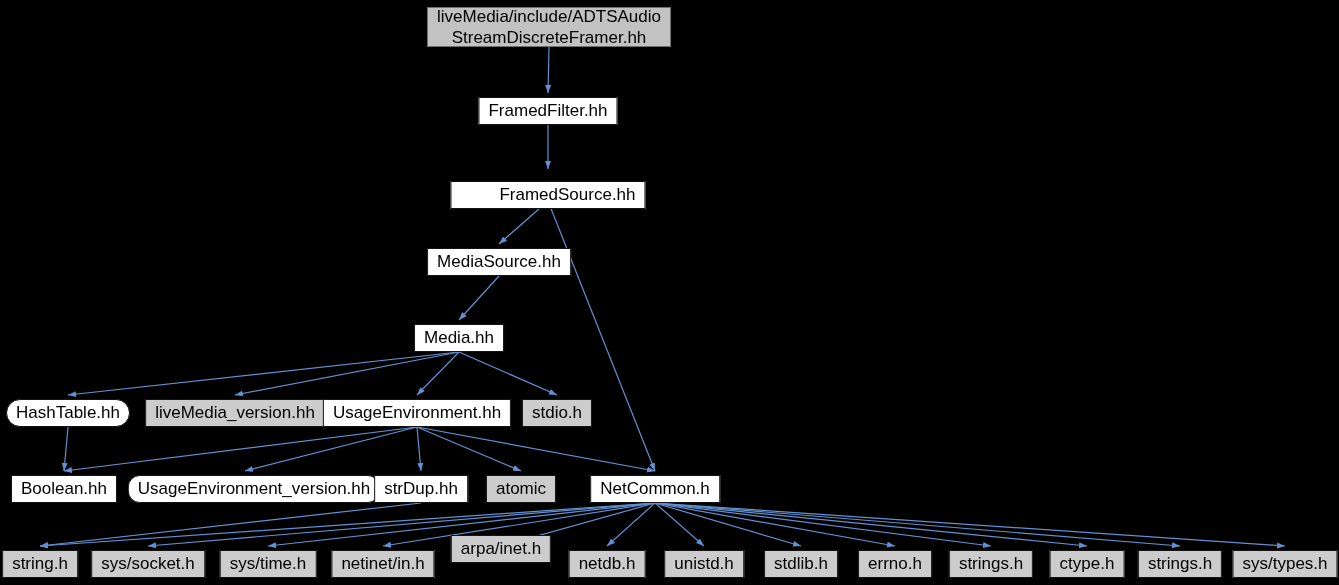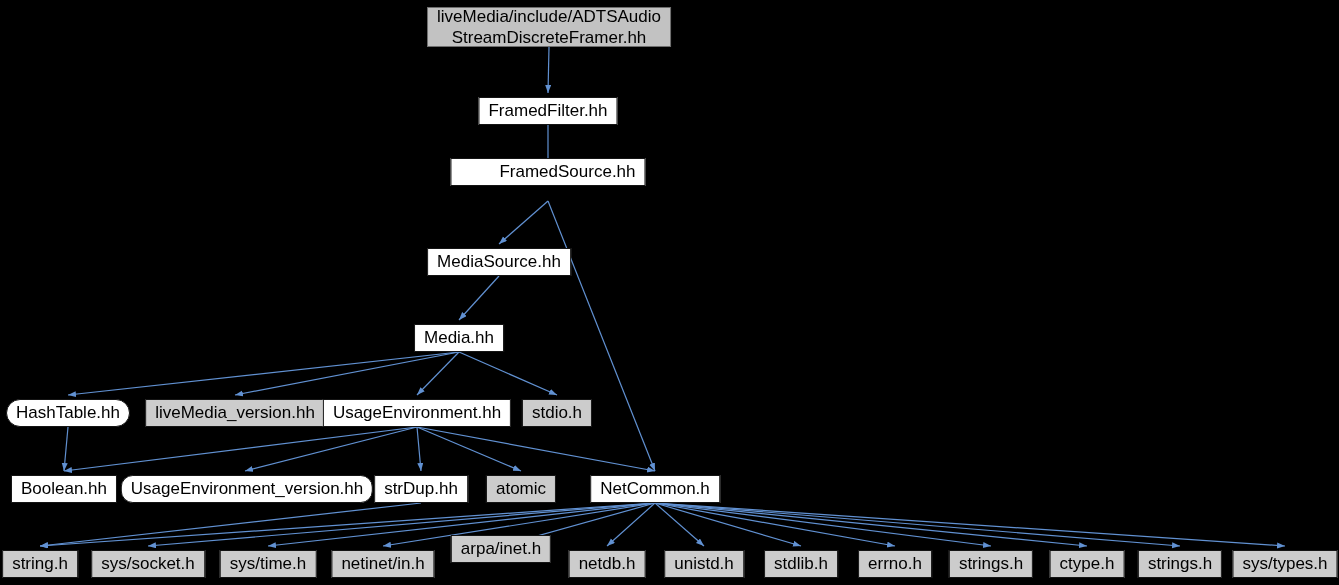--- a/index.html
+++ b/index.html
@@ -89,29 +89,29 @@
       <line x1="655" y1="503" x2="801" y2="546" stroke="#6191d2" marker-end="url(#arrow)"></line>
       <line x1="655" y1="503" x2="895" y2="546" stroke="#6191d2" marker-end="url(#arrow)"></line>
       <line x1="655" y1="503" x2="991" y2="546" stroke="#6191d2" marker-end="url(#arrow)"></line>
       <line x1="655" y1="503" x2="1087" y2="546" stroke="#6191d2" marker-end="url(#arrow)"></line>
       <line x1="655" y1="503" x2="1180" y2="546" stroke="#6191d2" marker-end="url(#arrow)"></line>
       <line x1="655" y1="503" x2="1285" y2="546" stroke="#6191d2" marker-end="url(#arrow)"></line>
     </svg>
 <div class="node current" style="left: 549px; top: 27px;">liveMedia/include/ADTSAudio
 StreamDiscreteFramer.hh</div>
     <div class="node internal" style="left: 548px; top: 111px;">FramedFilter.hh</div>
-    <div class="node internal" style="left: 548px; top: 172px; padding-left: 48px;">FramedSource.hh</div>
+    <div class="node internal" style="left: 548px; top: 195px; padding-left: 48px;">FramedSource.hh</div>
     <div class="node internal" style="left: 499px; top: 262px;">MediaSource.hh</div>
     <div class="node internal" style="left: 459px; top: 338px;">Media.hh</div>
     <div class="node internal" style="left: 68px; top: 413px; border-radius: 14px;">HashTable.hh</div>
     <div class="node external" style="left: 235px; top: 413px;">liveMedia_version.hh</div>
     <div class="node internal" style="left: 417px; top: 413px;">UsageEnvironment.hh</div>
     <div class="node external" style="left: 557px; top: 413px;">stdio.h</div>
     <div class="node internal" style="left: 64px; top: 489px;">Boolean.hh</div>
-    <div class="node internal" style="left: 247px; top: 489px; border-radius: 12px;">UsageEnvironment_version.hh</div>
+    <div class="node internal" style="left: 254px; top: 489px; border-radius: 12px;">UsageEnvironment_version.hh</div>
     <div class="node internal" style="left: 421px; top: 489px;">strDup.hh</div>
     <div class="node external" style="left: 521px; top: 489px;">atomic</div>
     <div class="node internal" style="left: 655px; top: 489px;">NetCommon.h</div>
     <div class="node external" style="left: 40px; top: 564px;">string.h</div>
     <div class="node external" style="left: 148px; top: 564px;">sys/socket.h</div>
     <div class="node external" style="left: 268px; top: 564px;">sys/time.h</div>
     <div class="node external" style="left: 383px; top: 564px;">netinet/in.h</div>
     <div class="node external" style="left: 501px; top: 549px;">arpa/inet.h</div>
     <div class="node external" style="left: 607px; top: 564px;">netdb.h</div>
     <div class="node external" style="left: 704px; top: 564px;">unistd.h</div>

